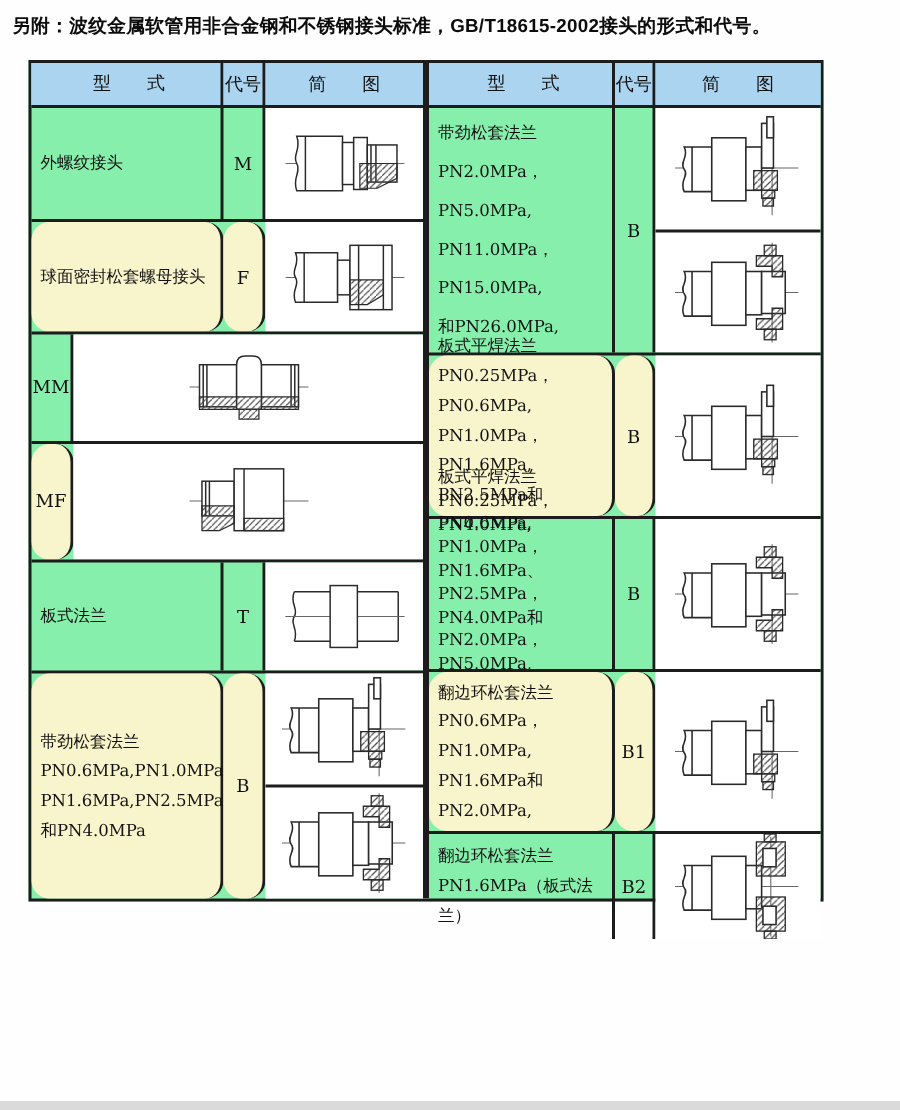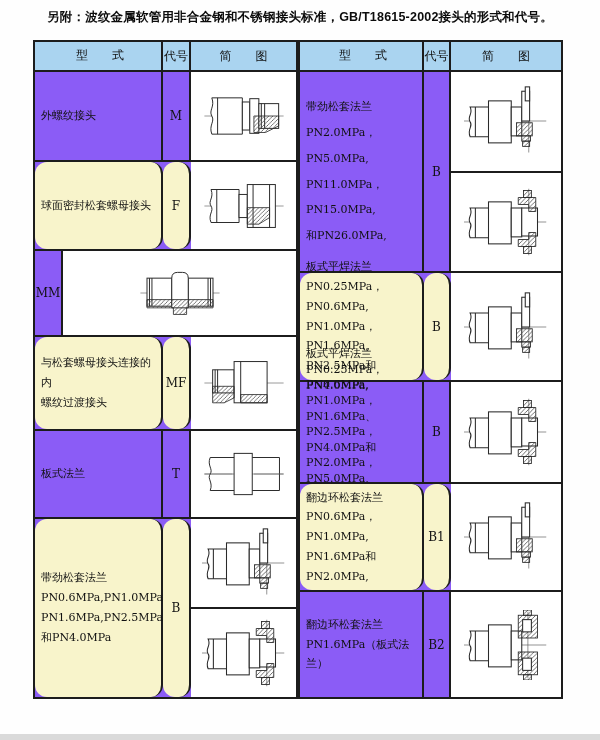--- a/index.html
+++ b/index.html
@@ -2,23 +2,23 @@
 <html><head>
 <meta charset="utf-8">
 <style>
   :root{ --b:#1c1c1c; --blue:#aad4f0; --yellow:#f8f4cb; }
   *{ box-sizing:border-box; margin:0; padding:0; }
   html,body{ background:#ffffff; }
   .page{ position:relative; width:600px; height:740px; background:#fefefe; overflow:hidden;
          font-family:"DejaVu Serif","Liberation Serif",serif; color:#111; }
   .doc-title{ position:absolute; left:8px; top:9px; width:584px;
          font-family:"Liberation Sans","DejaVu Sans",sans-serif;
-         font-weight:bold; font-size:12.5px; letter-spacing:0.2px; color:#0c0c0c;text-align:center; }
-  .tbl-wrap{ position:absolute; left:33px; top:40px; width:530px; height:659px;
-         border:2px solid var(--b); display:flex; background:#8b5cf6; }
+         font-weight:bold; font-size:12.5px; letter-spacing:0.2px; color:#0c0c0c; }
+  .tbl-wrap{ position:absolute; left:19px; top:40px; width:530px; height:561px;
+         border:2px solid var(--b); display:flex; background:#86efac; }
   .half{ display:flex; flex-direction:column; }
   .half.left{ width:261px; }
   .half.right{ flex:1; }
   .divider{ width:4px; border-left:2px solid var(--b); border-right:2px solid var(--b); background:#fff; }
   .row{ display:flex; border-top:2px solid var(--b); }
   .row.header{ border-top:none; background:var(--blue); height:28px; }
   .c{ border-right:2px solid var(--b); }
   .c:last-child{ border-right:none; }
   .c-type{ display:flex; align-items:center; padding:4px 2px 4px 6px;
            white-space:pre-line; font-size:11px; line-height:1.8; letter-spacing:0; }
@@ -187,22 +187,20 @@
       <div class="row" style="height:86px">
         <div class="c c-code">MM</div>
         <div class="c c-diag">
             <svg class="diag-sm" viewBox="0 0 100 80">
               <use href="#sym-mm"></use>
             </svg>
           </div>
       </div>
 
       <div class="row hl" style="height:94px">
-        <div class="c c-type">与松套螺母接头连接的内
-螺纹过渡接头</div>
         <div class="c c-code">MF</div>
         <div class="c c-diag">
             <svg class="diag-sm" viewBox="0 0 100 80">
               <use href="#sym-mf"></use>
             </svg>
           </div>
       </div>
 
       <div class="row" style="height:88px">
         <div class="c c-type">板式法兰</div>

